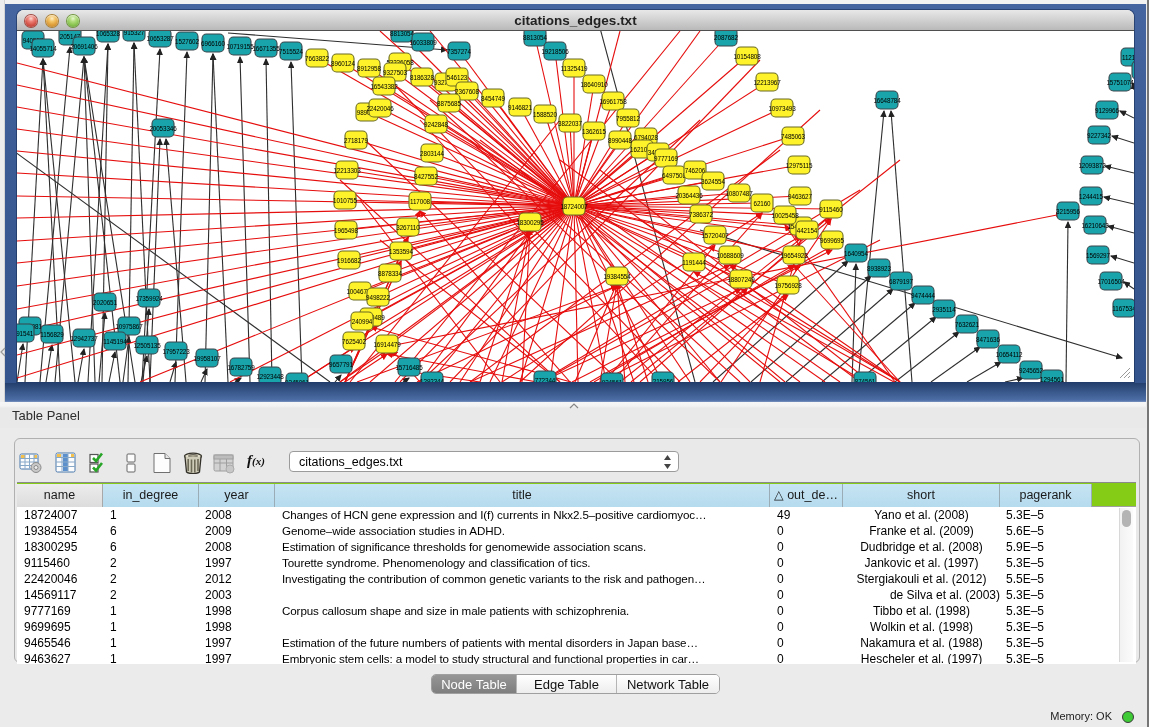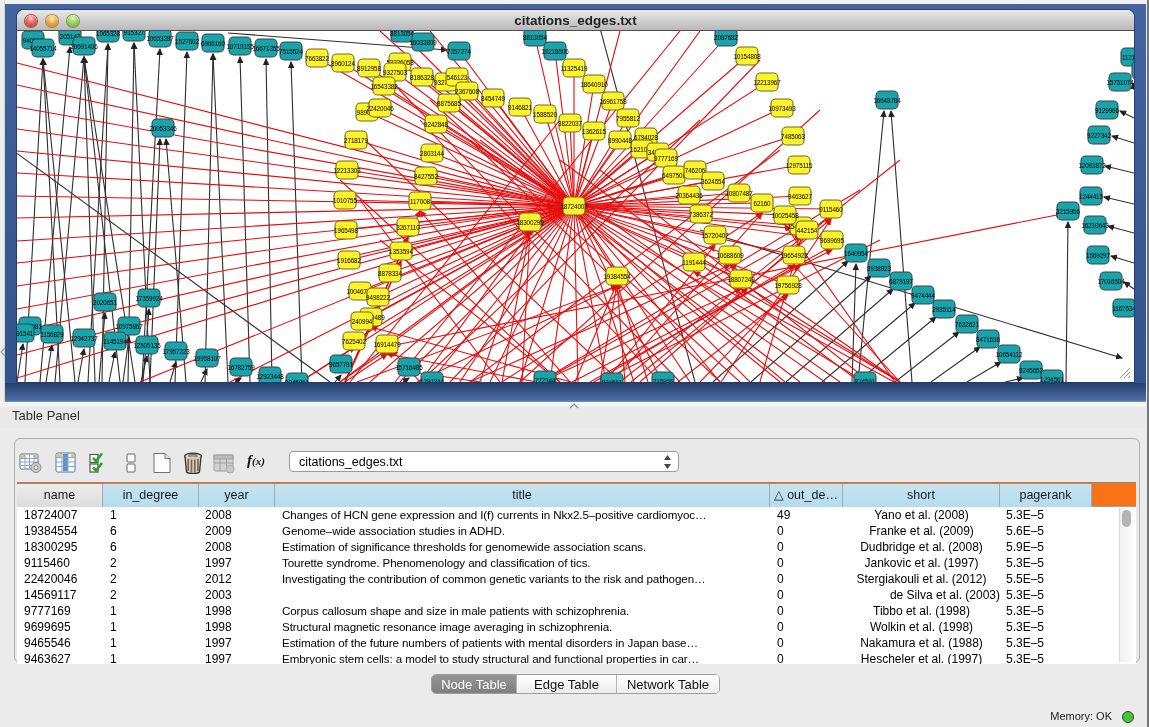--- a/index.html
+++ b/index.html
@@ -7,21 +7,21 @@
 #rightstrip{position:absolute;left:1147px;top:0;width:2px;height:727px;background:#767676}
 #frame{position:absolute;left:5px;top:4px;width:1141px;height:398px;background:linear-gradient(180deg,#44659f,#3a5b94 40%,#32538b);}
 #frame .inner{position:absolute;left:12px;top:6px;width:1117px;height:372px;border-radius:7px 7px 0 0;box-shadow:0 0 0 1px rgba(20,40,80,.55)}
 #titlebar{position:absolute;left:12px;top:6px;width:1117px;height:21px;border-radius:7px 7px 0 0;background:linear-gradient(180deg,#e8e8e8,#d3d3d3 45%,#b9b9b9);border-bottom:1px solid #4f4f4f}
 #titlebar .t{position:absolute;width:100%;text-align:center;top:3px;font-size:13.5px;font-weight:bold;color:#222}
 .tl{position:absolute;top:5px;width:12px;height:12px;border-radius:50%}
 #frame .bb{position:absolute;left:0;bottom:0;width:100%;height:19px;background:linear-gradient(180deg,#243f6c,#4c6ea6 90%,#7a93bd)}
 #tpbar{position:absolute;left:0;top:402px;width:1146px;height:26px;background:linear-gradient(180deg,#f6f6f6 0,#f3f3f3 4px,#e9e9e9 6px,#e9e9e9)}
 #tpbar .t{position:absolute;left:12px;top:6px;font-size:13px;color:#2e2e2e}
 #panel{position:absolute;left:14px;top:438px;width:1126px;height:225px;background:#e9e9e9;border:1px solid #b0b0b0;border-radius:6px}
-#thead{position:absolute;left:17px;top:482px;width:1119px;height:25px;background:#f97316;border-top:1px solid #8a8a8a;border-bottom:1px solid #9f9f9f}
+#thead{position:absolute;left:17px;top:482px;width:1119px;height:25px;background:#84cc16;border-top:1px solid #8a8a8a;border-bottom:1px solid #9f9f9f}
 .hc{position:absolute;top:1px;height:23px;font-size:12.5px;color:#1a1a1a;text-align:center;line-height:23px;border-right:1px solid #9aacb6;background:linear-gradient(180deg,#c7e4f3,#b5dbee)}
 #tbody{position:absolute;left:17px;top:507px;width:1119px;height:157px;background:#fff;overflow:hidden}
 .trow{position:absolute;left:0;width:1119px;height:16px;font-size:12px;color:#000}
 .trow span{position:absolute;top:1px;white-space:nowrap}
 #sbar{position:absolute;left:1119px;top:508px;width:14px;height:154px;background:linear-gradient(90deg,#f2f2f2,#fbfbfb);border-left:1px solid #d8d8d8}
 #sbar .th{position:absolute;left:2px;top:2px;width:9px;height:17px;border-radius:5px;background:#b4b4b4}
 #tabs{position:absolute;left:431px;top:674px;height:20px;display:flex;border:1px solid #9f9f9f;border-radius:5px;overflow:hidden}
 #tabs div{font-size:13px;line-height:19px;text-align:center;background:linear-gradient(180deg,#fff,#ededed);color:#111;border-left:1px solid #b5b5b5}
 #tabs div.sel{background:linear-gradient(180deg,#969696,#7e7e7e);color:#fff;border-left:none}
 #status{position:absolute;left:1030px;top:710px;width:82px;text-align:right;font-size:11px;color:#222}
@@ -699,21 +699,20 @@
       <span style="left:188px">1998</span>
       <span style="left:265px;width:487px;overflow:hidden;white-space:nowrap;font-size:11.6px;letter-spacing:-0.1px">Corpus callosum shape and size in male patients with schizophrenia.</span>
       <span style="left:760px">0</span>
       <span style="left:826px;width:157px;text-align:center">Tibbo et al. (1998)</span>
       <span style="left:989px">5.3E–5</span>
     </div>
     <div class="trow" style="top:112px">
       <span style="left:7px">9699695</span>
       <span style="left:93px">1</span>
       <span style="left:188px">1998</span>
-      <span style="left:265px;width:487px;overflow:hidden;white-space:nowrap;font-size:11.6px;letter-spacing:-0.1px">Structural magnetic resonance image averaging in schizophrenia.</span>
       <span style="left:760px">0</span>
       <span style="left:826px;width:157px;text-align:center">Wolkin et al. (1998)</span>
       <span style="left:989px">5.3E–5</span>
     </div>
     <div class="trow" style="top:128px">
       <span style="left:7px">9465546</span>
       <span style="left:93px">1</span>
       <span style="left:188px">1997</span>
       <span style="left:265px;width:487px;overflow:hidden;white-space:nowrap;font-size:11.6px;letter-spacing:-0.1px">Estimation of the future numbers of patients with mental disorders in Japan base…</span>
       <span style="left:760px">0</span>

